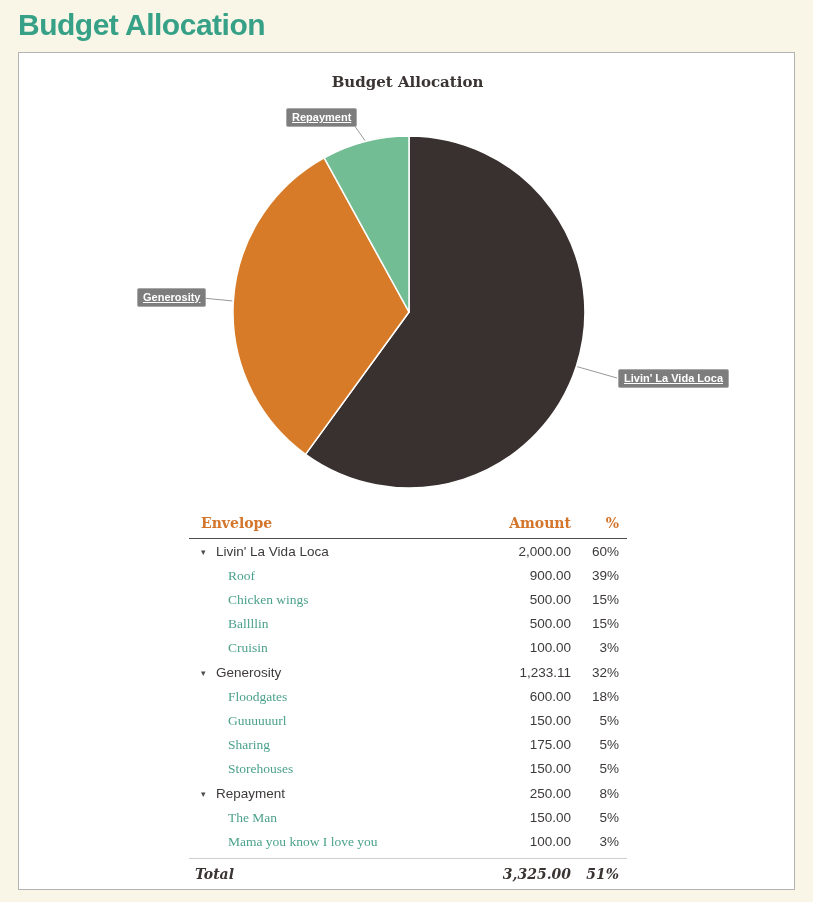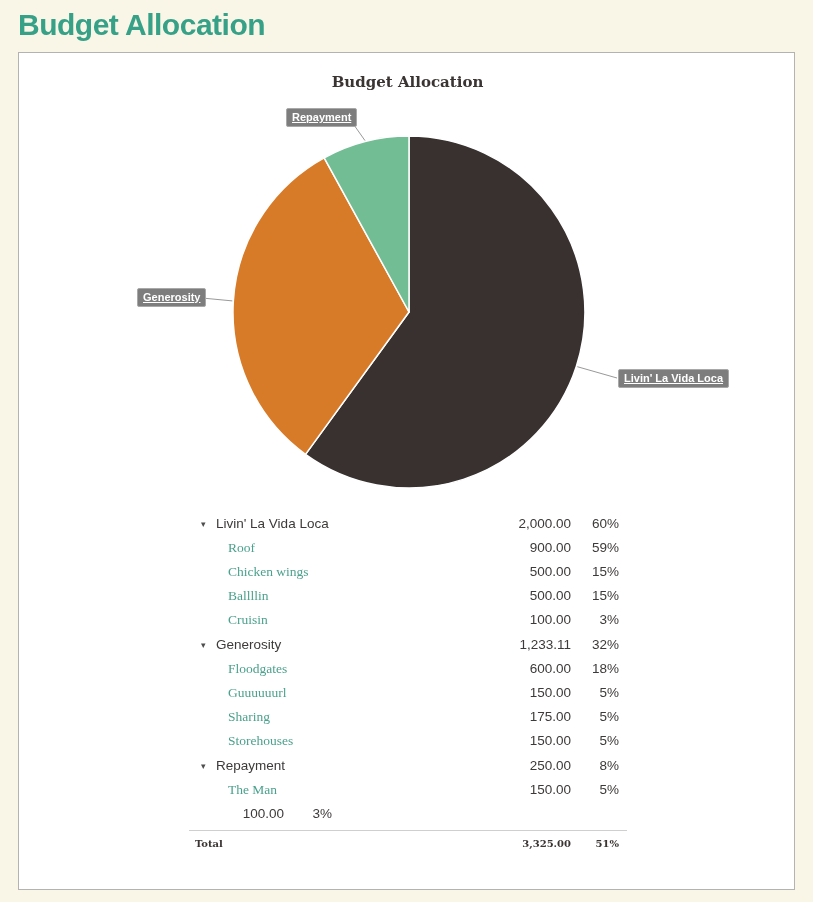--- a/index.html
+++ b/index.html
@@ -62,22 +62,23 @@
     font-size:9px; color:#4d4d4d; width:15px;
     margin-left:12px; cursor:pointer; line-height:24px;
   }
   .g-name { color:#3d3a39; }
   .t-row.child .c-name { padding-left:39px; }
   .c-link { color:#4ba18b; cursor:pointer;font-family:Liberation Serif, serif; }
   .t-total {
     display:flex; align-items:center;
     border-top:1px solid #cfcfcf;
     margin-top:4px; padding:7px 0 6px 0;
-    font-family:"DejaVu Serif", serif; font-weight:bold; font-size:10px;
+    font-family:"DejaVu Serif", serif; font-weight:bold; font-size:14px;
     color:#3a3433;
+    font-style:italic;
   }
   .t-total .c-name { padding-left:6px; }
 </style>
 </head>
 <body>
 
 <h1 class="page-title">Budget Allocation</h1>
 
 <div class="card">
   <div class="chart-title">Budget Allocation</div>
@@ -89,35 +90,40 @@
       <line x1="213.3" y1="247.9" x2="183" y2="245" stroke="#999999" stroke-width="1"></line>
       <path d="M 390 259 L 305.2 104.8 A 176 176 0 0 1 390.0 83.0 Z" fill="#72bd94" stroke="#ffffff" stroke-width="1.5" stroke-linejoin="round"></path>
       <line x1="346.0" y1="87.6" x2="335" y2="72" stroke="#999999" stroke-width="1"></line>
     </svg>
 
   <div class="pie-label" style="left:599px; top:316px">Livin' La Vida Loca</div>
   <div class="pie-label" style="left:118px; top:235px">Generosity</div>
   <div class="pie-label" style="left:267px; top:55px">Repayment</div>
 
   <div class="table">
+    <div class="t-header">
+      <div class="c-name">Envelope</div>
+      <div class="c-amt">Amount</div>
+      <div class="c-pct">%</div>
+    </div>
     <div id="t-rows">
         <div class="t-row parent">
           <div class="c-name">
             <span class="tri">▾</span>
             <span class="g-name">Livin' La Vida Loca</span>
           </div>
           <div class="c-amt">2,000.00</div>
           <div class="c-pct">60%</div>
         </div>
         <div class="t-row child">
           <div class="c-name">
             <span class="c-link">Roof</span>
           </div>
           <div class="c-amt">900.00</div>
-          <div class="c-pct">59%</div>
+          <div class="c-pct">39%</div>
         </div>
         <div class="t-row child">
           <div class="c-name">
             <span class="c-link">Chicken wings</span>
           </div>
           <div class="c-amt">500.00</div>
           <div class="c-pct">15%</div>
         </div>
         <div class="t-row child">
           <div class="c-name">
@@ -178,20 +184,23 @@
           <div class="c-pct">8%</div>
         </div>
         <div class="t-row child">
           <div class="c-name">
             <span class="c-link">The Man</span>
           </div>
           <div class="c-amt">150.00</div>
           <div class="c-pct">5%</div>
         </div>
         <div class="t-row child">
+          <div class="c-name">
+            <span class="c-link">Mama you know I love you</span>
+          </div>
           <div class="c-amt">100.00</div>
           <div class="c-pct">3%</div>
         </div>
       </div>
     <div class="t-total">
       <div class="c-name">Total</div>
       <div class="c-amt">3,325.00</div>
       <div class="c-pct">51%</div>
     </div>
   </div>

